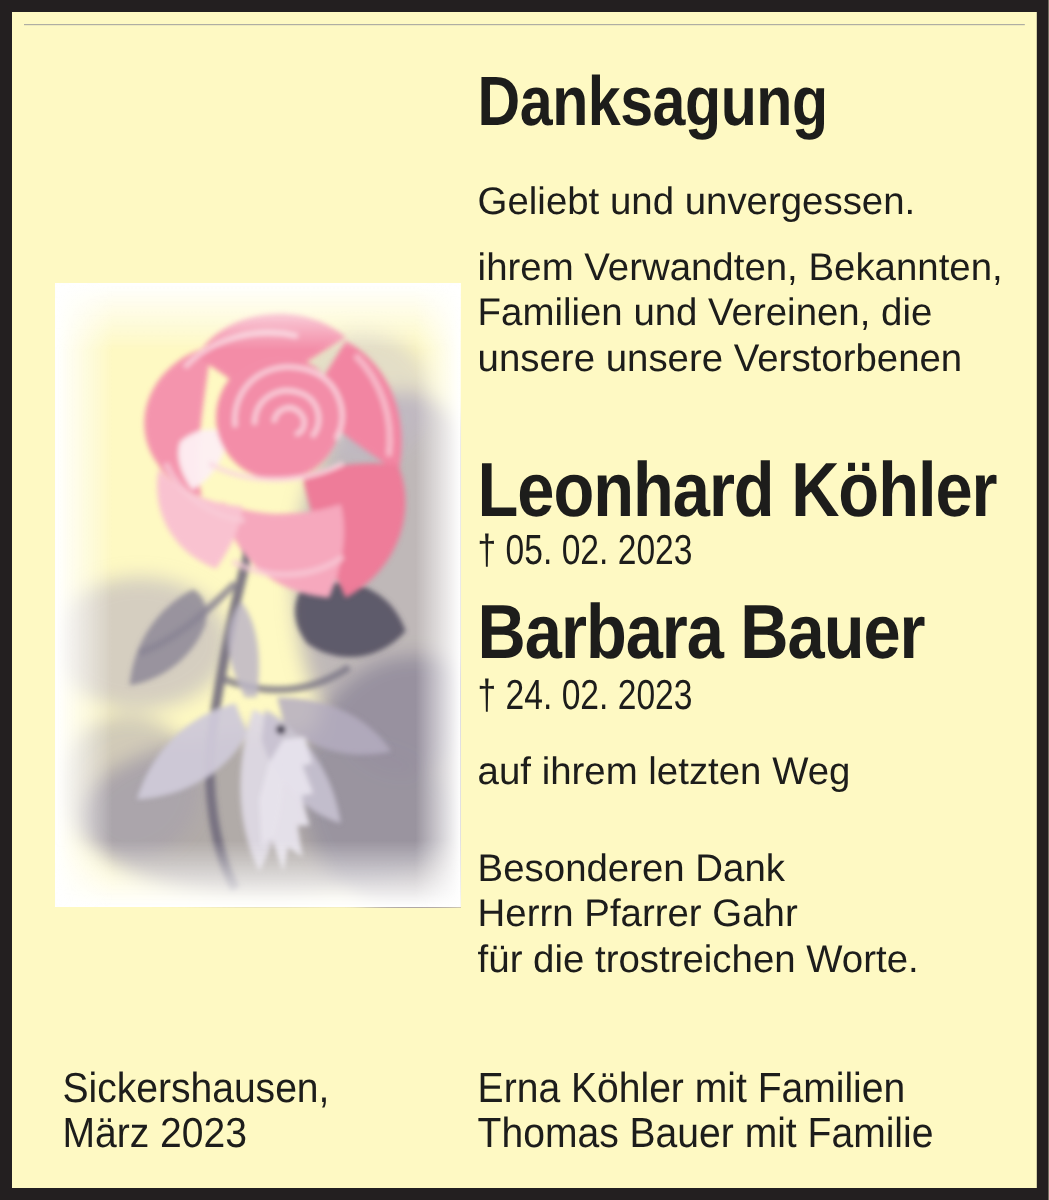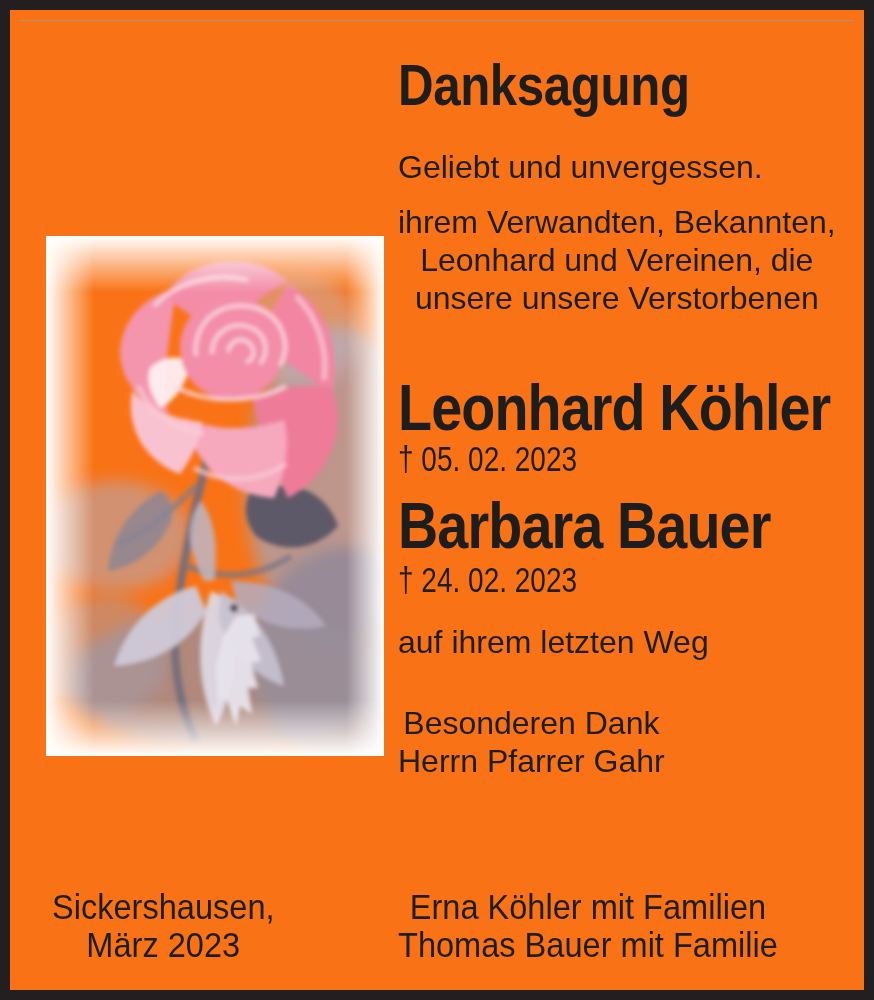--- a/index.html
+++ b/index.html
@@ -3,21 +3,21 @@
 <meta charset="utf-8">
 <style>
   html,body{margin:0;padding:0;background:#ffffff;}
   body{
     width:874px;height:1000px;position:relative;overflow:hidden;
     font-family:"Liberation Sans", sans-serif;color:#1d1d1b;
     -webkit-font-smoothing:antialiased;
   }
   .card{
     position:absolute;inset:0;box-sizing:border-box;
-    border:10px solid #231f20;background:#f97316;text-align:center;
+    border:10px solid #231f20;background:#fef9c3;
   }
   .topline{
     position:absolute;left:10px;right:10px;top:10px;height:1px;
     background:#9b9b9b;opacity:.8;
   }
   .t{position:absolute;white-space:nowrap;}
   .col{left:388px;}
   .title{
     top:42px;font-size:58px;font-weight:bold;line-height:66px;
     transform:scaleX(.85);transform-origin:0 0;letter-spacing:-.5px;
@@ -142,37 +142,38 @@
     <rect x="0" y="0" width="48" height="520" fill="url(#fadeL)"></rect>
     <rect x="300" y="0" width="38" height="520" fill="url(#fadeR)"></rect>
   </svg>
 
   <h1 class="t col title" style="margin:0;">Danksagung</h1>
 
   <div class="t col intro body-text">Geliebt und unvergessen.</div>
 
   <div class="t col thanks body-text">
     <span class="line">ihrem Verwandten, Bekannten,</span>
-    <span class="line">Leonhard und Vereinen, die</span>
+    <span class="line">Familien und Vereinen, die</span>
     <span class="line">unsere unsere Verstorbenen</span>
   </div>
 
   <div class="t col name name1">Leonhard Köhler</div>
   <div class="t col date date1">† 05. 02. 2023</div>
 
   <div class="t col name name2">Barbara Bauer</div>
   <div class="t col date date2">† 24. 02. 2023</div>
 
   <div class="t col closing body-text">
     <span class="line">auf ihrem letzten Weg</span>
   </div>
 
   <div class="t col special body-text">
     <span class="line">Besonderen Dank</span>
     <span class="line">Herrn Pfarrer Gahr</span>
+    <span class="line">für die trostreichen Worte.</span>
   </div>
 
   <div class="t col family cond">
     <span class="line">Erna Köhler mit Familien</span>
     <span class="line">Thomas Bauer mit Familie</span>
   </div>
 
   <div class="t placedate cond">
     <span class="line">Sickershausen,</span>
     <span class="line">März 2023</span>

